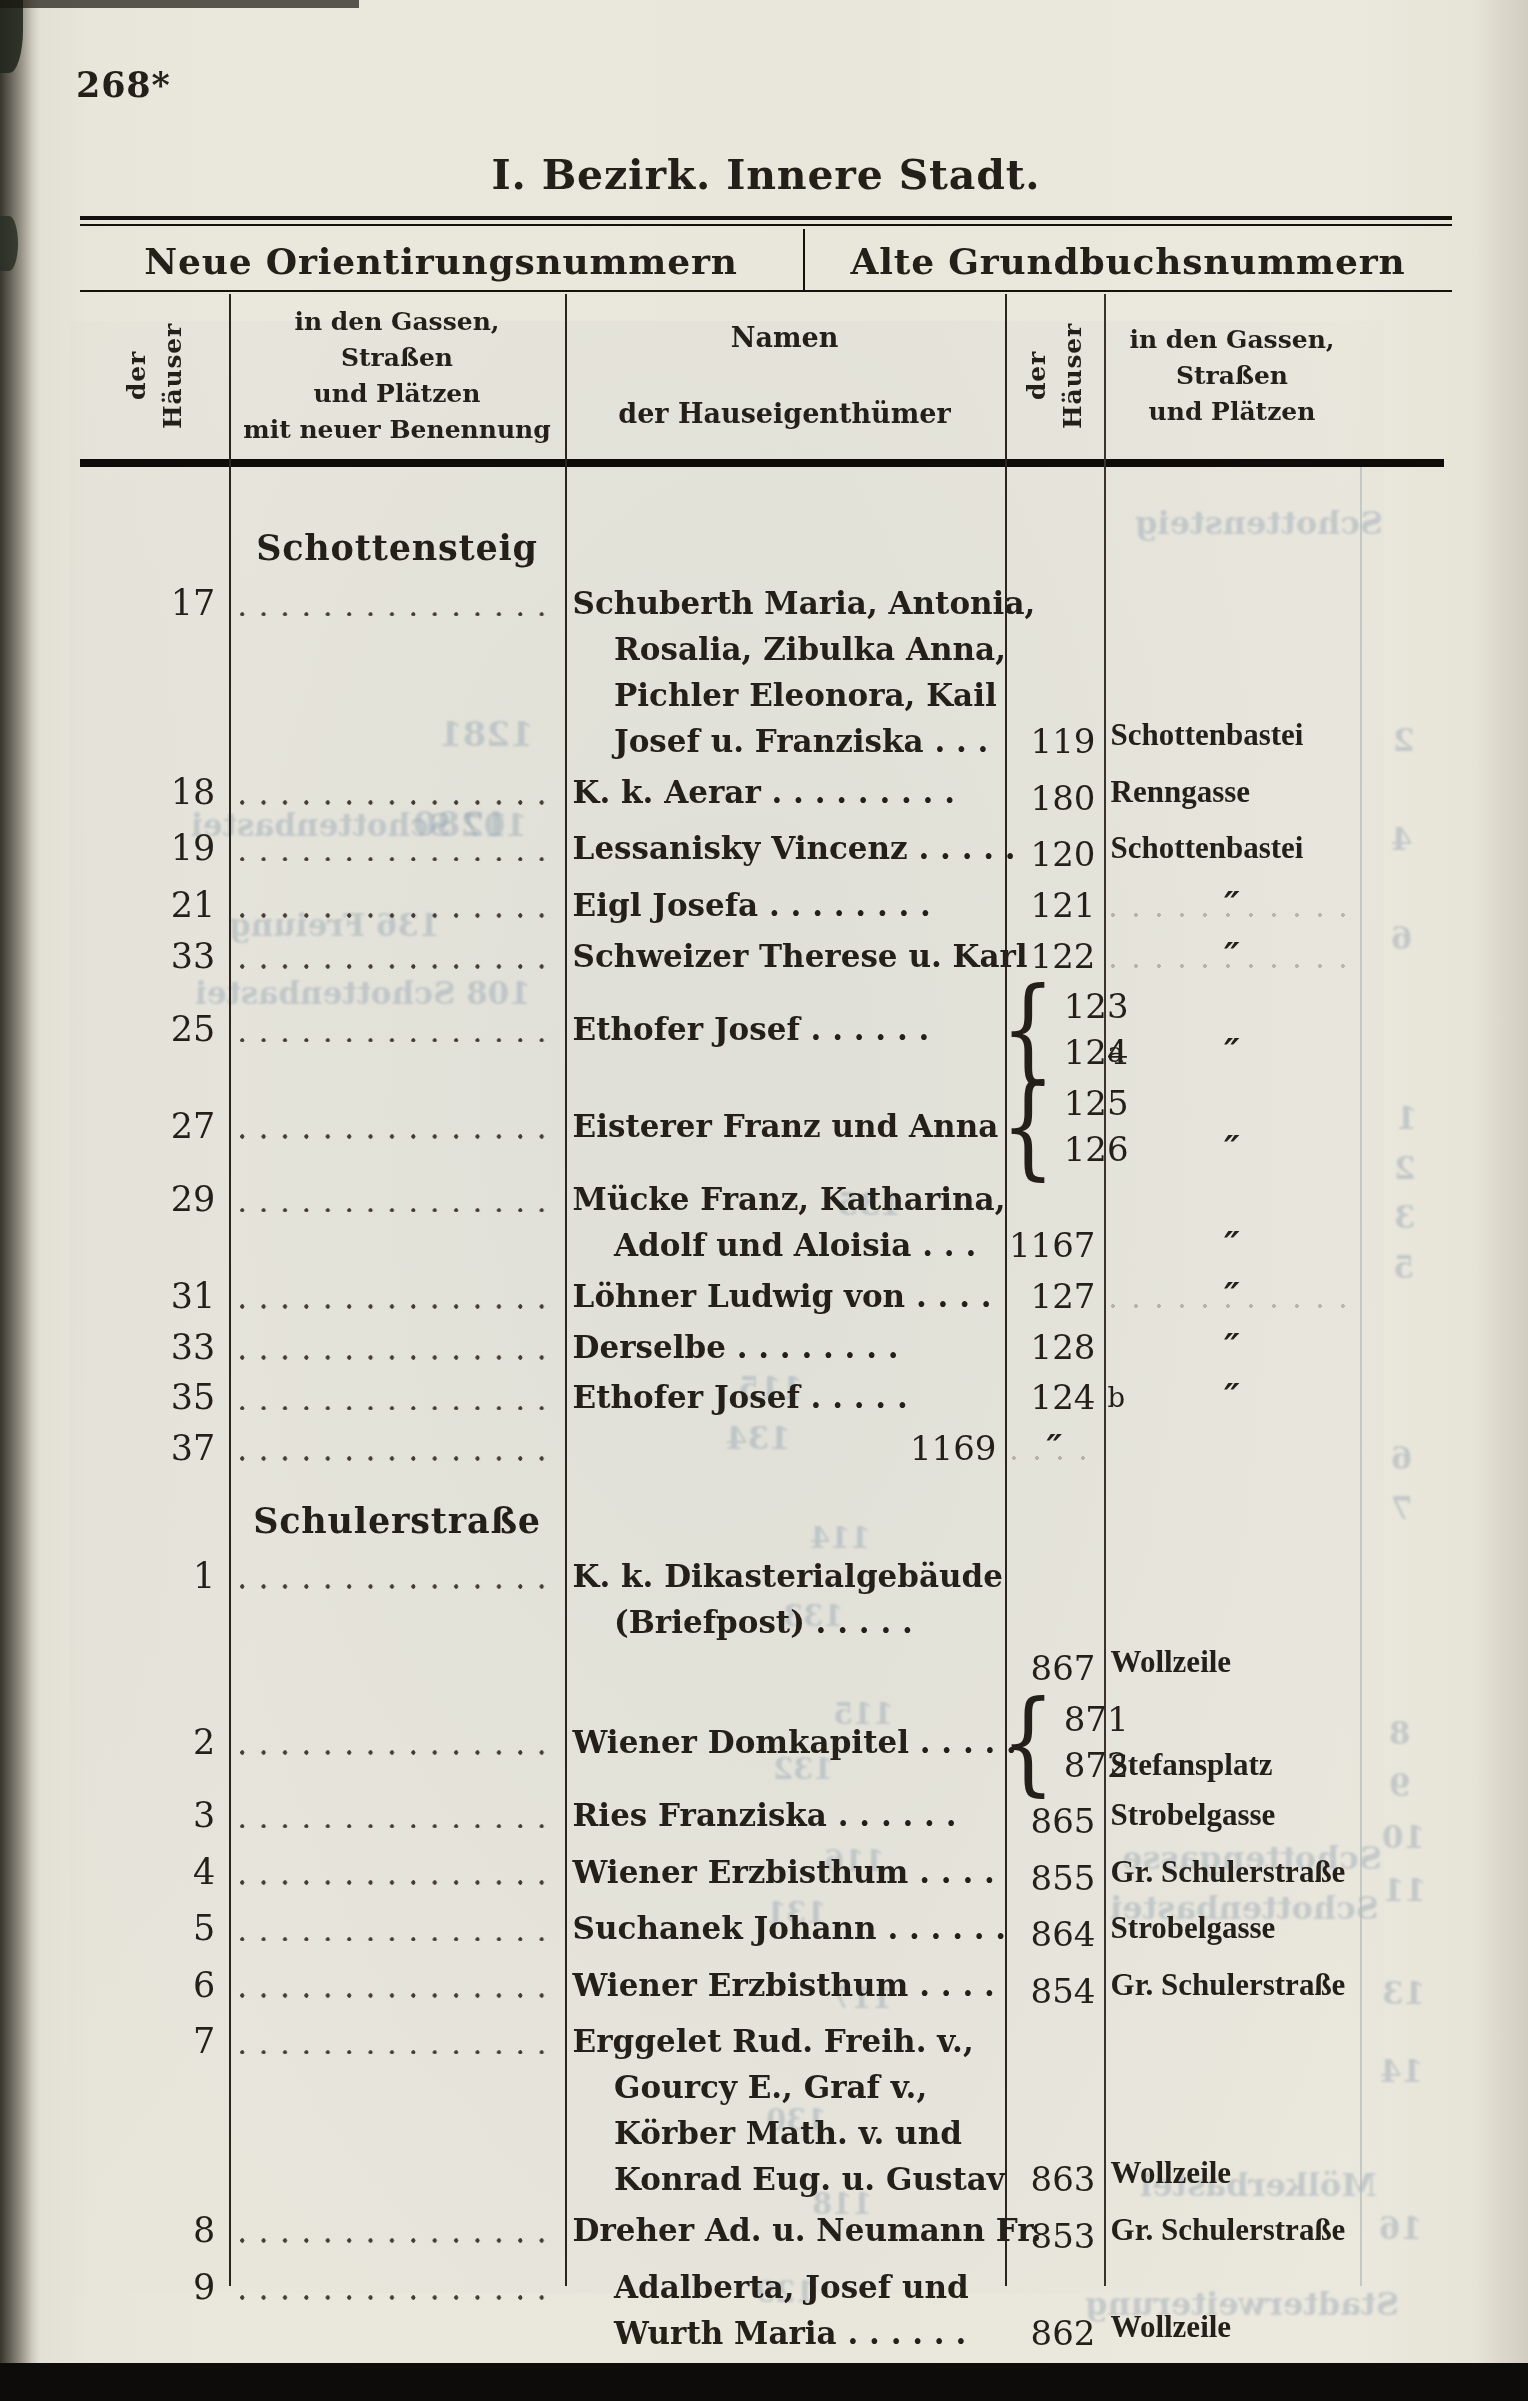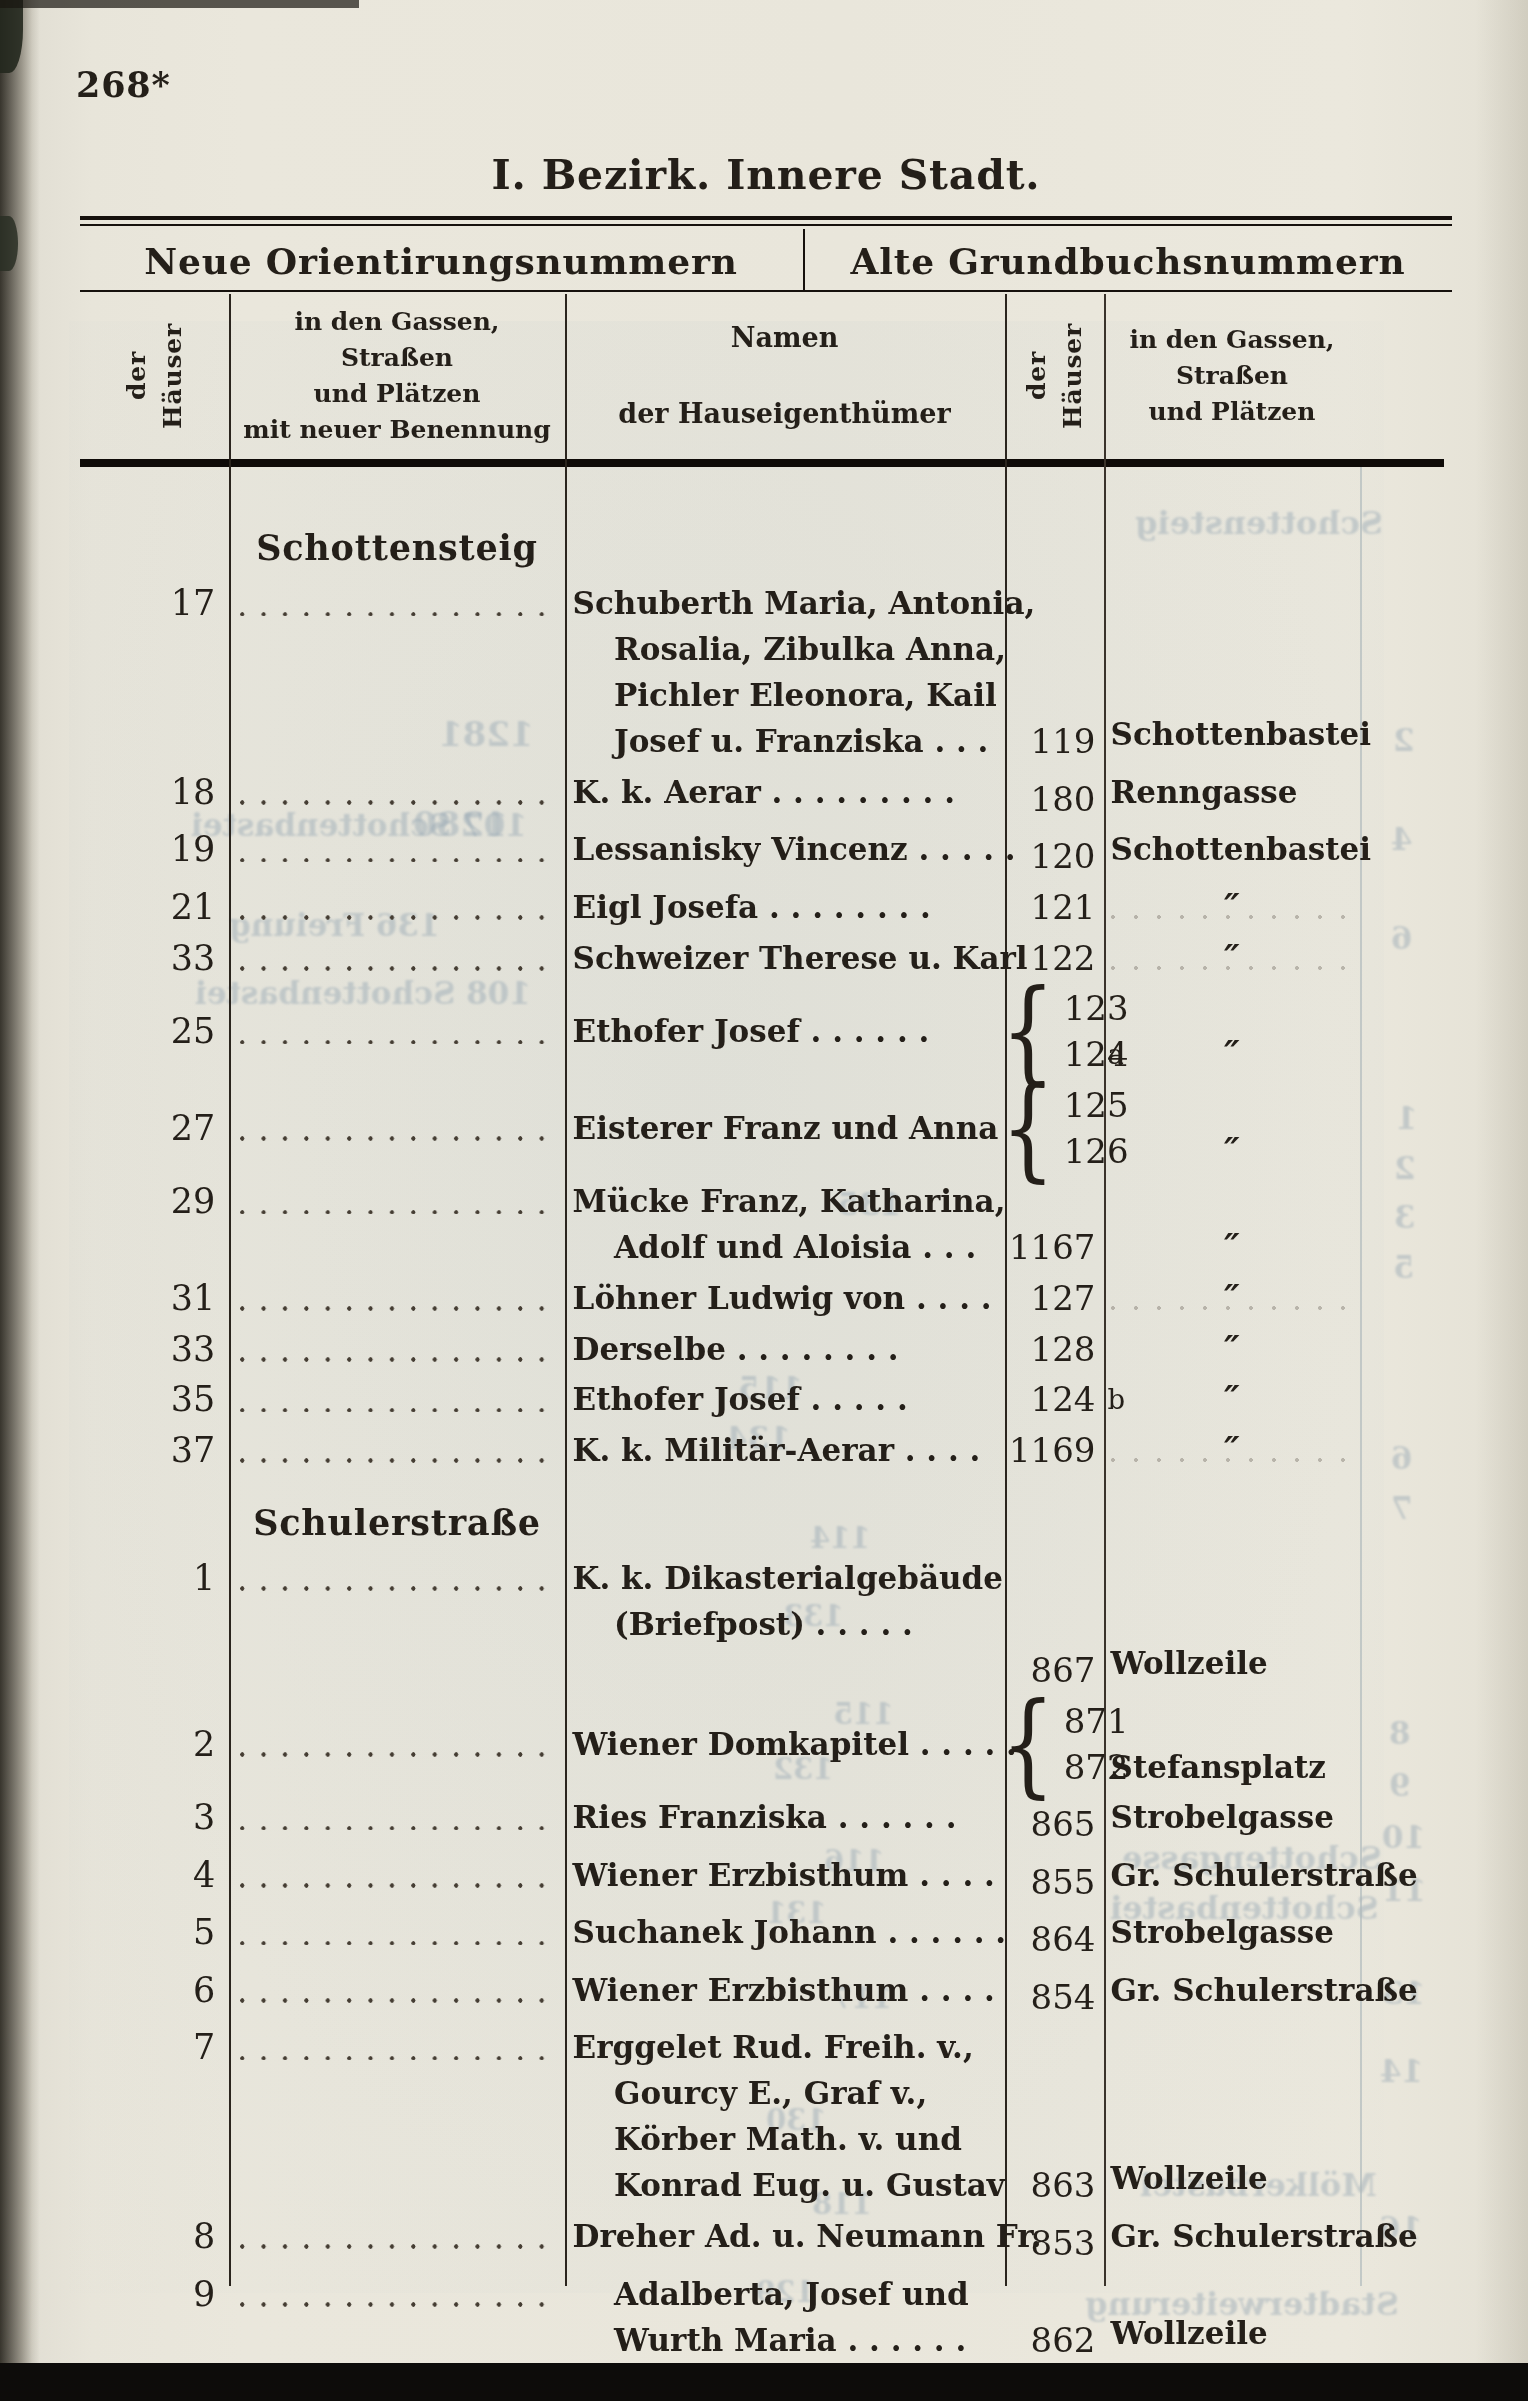--- a/index.html
+++ b/index.html
@@ -71,21 +71,21 @@
   .leader::after{content:"";position:absolute;left:10.7px;right:12.2px;bottom:10px;height:4.6px;
     background-image:radial-gradient(circle at 2.3px 2.3px,#453d33 1.8px,transparent 2.3px);
     background-size:21.4px 4.6px;background-repeat:repeat-x;}
   .owner{font-weight:700;font-size:31px;line-height:46px;white-space:nowrap;padding-left:7.6px;}
   .owner.cont{padding-left:49px;}
   .oldno{display:block;font-size:34px;line-height:46px;text-align:right;padding-right:7.6px;}
   .a-end{align-self:end;} .a-center{align-self:center;} .a-start{align-self:start;}
   .bracewrap{display:flex;align-items:center;}
   .brace{font-size:113px;font-weight:400;transform:scaleX(.75);margin-left:-12.2px;color:#241f19;line-height:92px;}
   .nstack{flex:1;}
-  .street{font-weight:700;font-size:31px;line-height:46px;padding-left:7.6px;white-space:nowrap;}
+  .street{font-weight:700;font-size:31px;line-height:46px;padding-left:7.6px;white-space:nowrap;font-family:Liberation Serif, serif;}
   .dittoline{position:relative;height:46px;line-height:46px;text-align:center;}
   .ditto{font-size:35px;font-weight:700;font-style:italic;letter-spacing:-1.5px;}
   .fdots{position:absolute;left:7.6px;right:7.6px;bottom:10.7px;height:3.8px;opacity:.30;
     background-image:radial-gradient(circle at 1.9px 1.9px,#4a4138 1.7px,transparent 2.1px);
     background-size:23px 3.8px;background-repeat:repeat-x;}
   .suffix{position:absolute;left:4.6px;top:0;font-size:27.5px;font-weight:400;font-style:normal;line-height:46px;}
   .stack2{display:flex;flex-direction:column;justify-content:center;height:92px;}
 </style>
 </head>
 <body>
@@ -399,23 +399,20 @@
             <div class="dittoline"><div class="suffix">b</div><div class="ditto" style="display: inline;">″</div></div>
           </div>
         </div>
         <div class="row">
           <div class="c a-start">
             <div class="newno">37</div>
           </div>
           <div class="c a-start">
             <div class="leader"></div>
           </div>
-          <div class="c a-start">
-            <div class="owner">K. k. Militär-Aerar . . . .</div>
-          </div>
           <div class="c a-end">
             <div class="oldno">1169</div>
           </div>
           <div class="c a-end">
             <div class="dittoline"><div class="fdots"></div><div class="ditto" style="display: inline;">″</div></div>
           </div>
         </div>
         <div class="row sec-row">
           <div class="c"></div>
           <div class="c">

